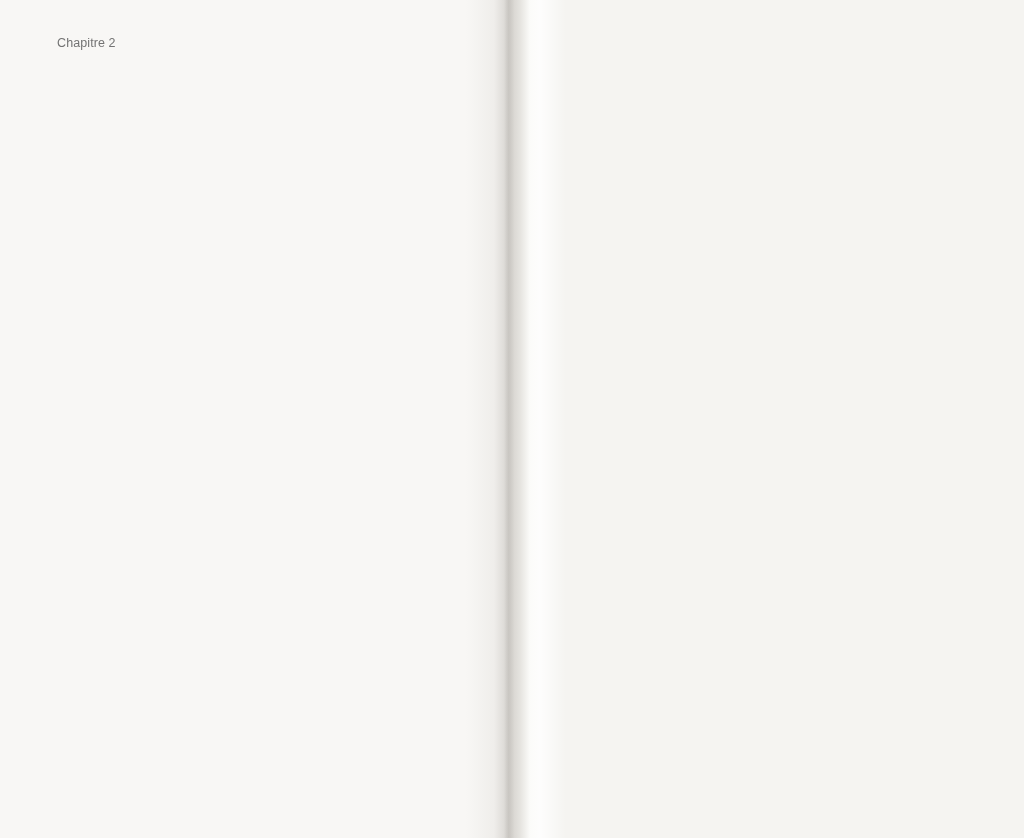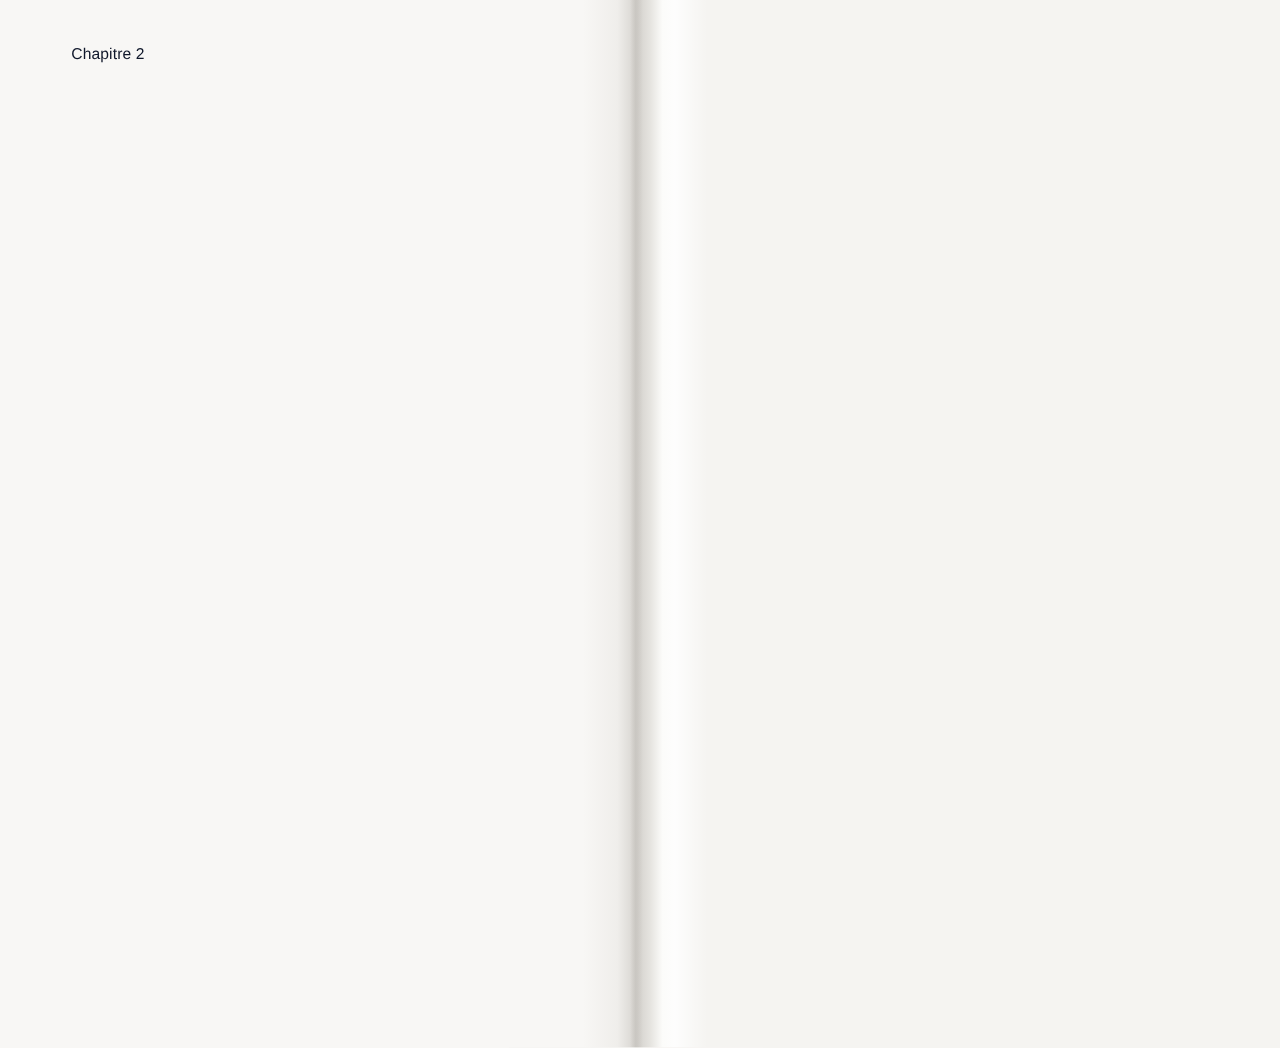--- a/index.html
+++ b/index.html
@@ -78,21 +78,21 @@
   }
 
   
   .running-head {
     position: absolute;
     left: 57px;
     top: 35px;
     font-family: "Liberation Sans", "DejaVu Sans", sans-serif;
     font-size: 12.5px;
     line-height: 16px;
-    color: #0f172a;
+    color: #737373;
     letter-spacing: 0.1px;
     white-space: nowrap;
   }
 </style>
 </head>
 <body>
 
 <div class="spread">
 
   <div class="page-left">

